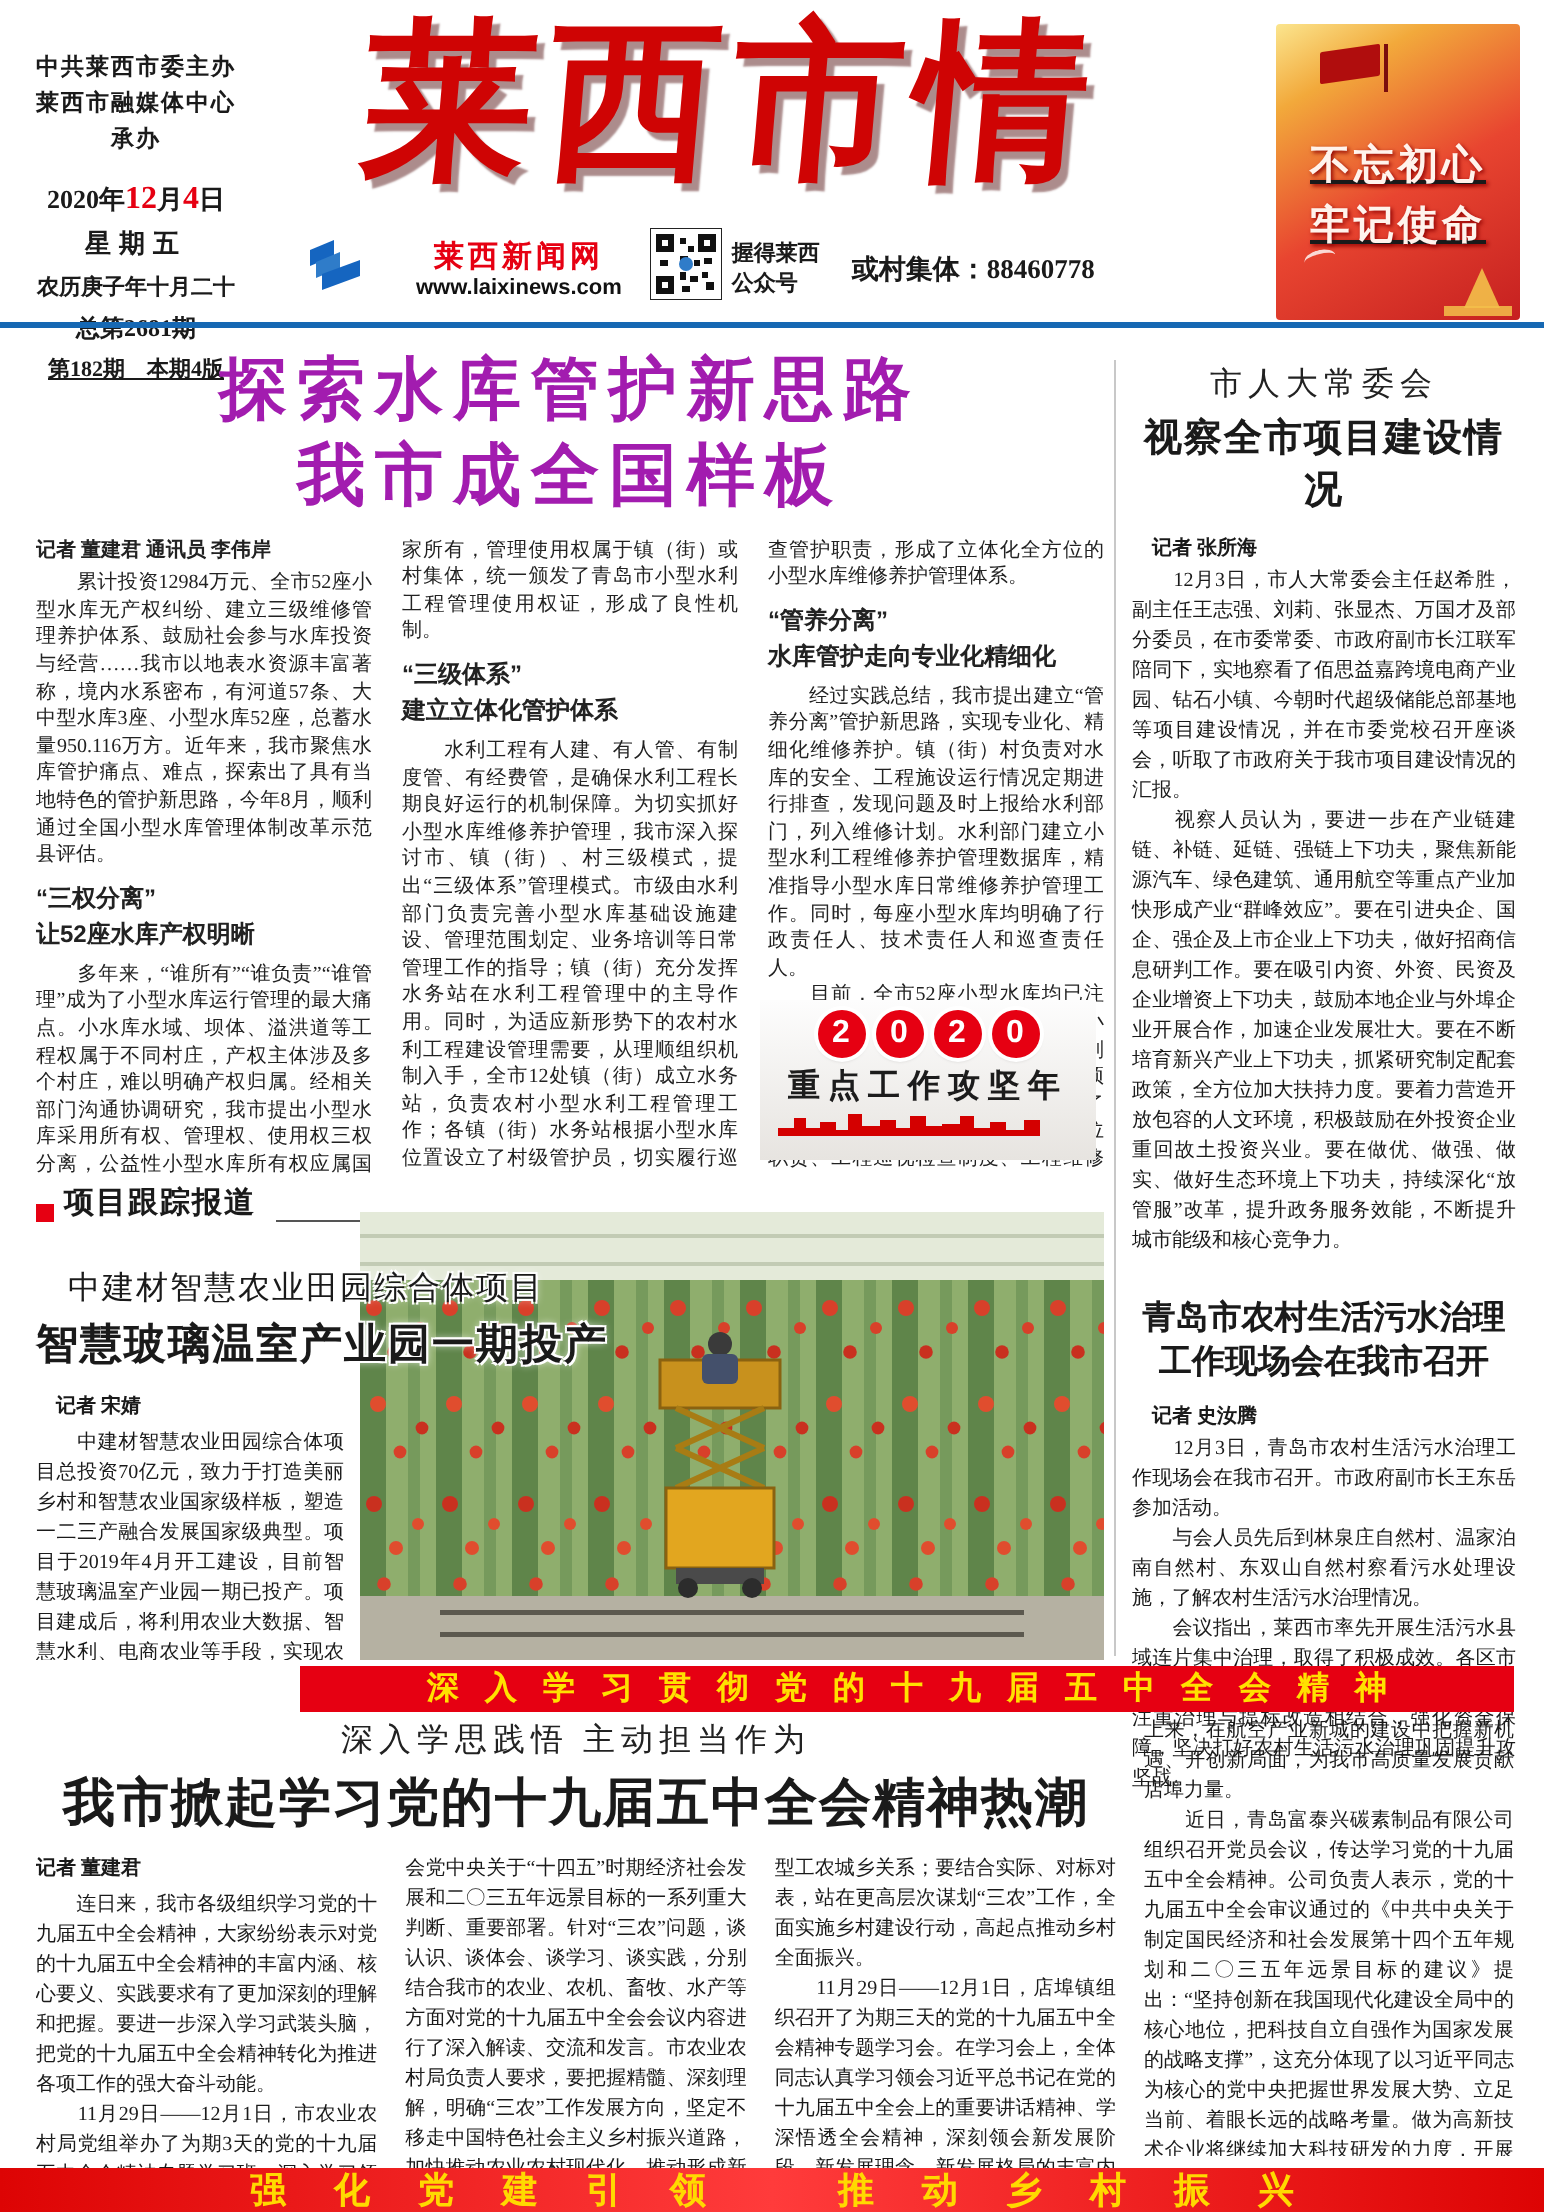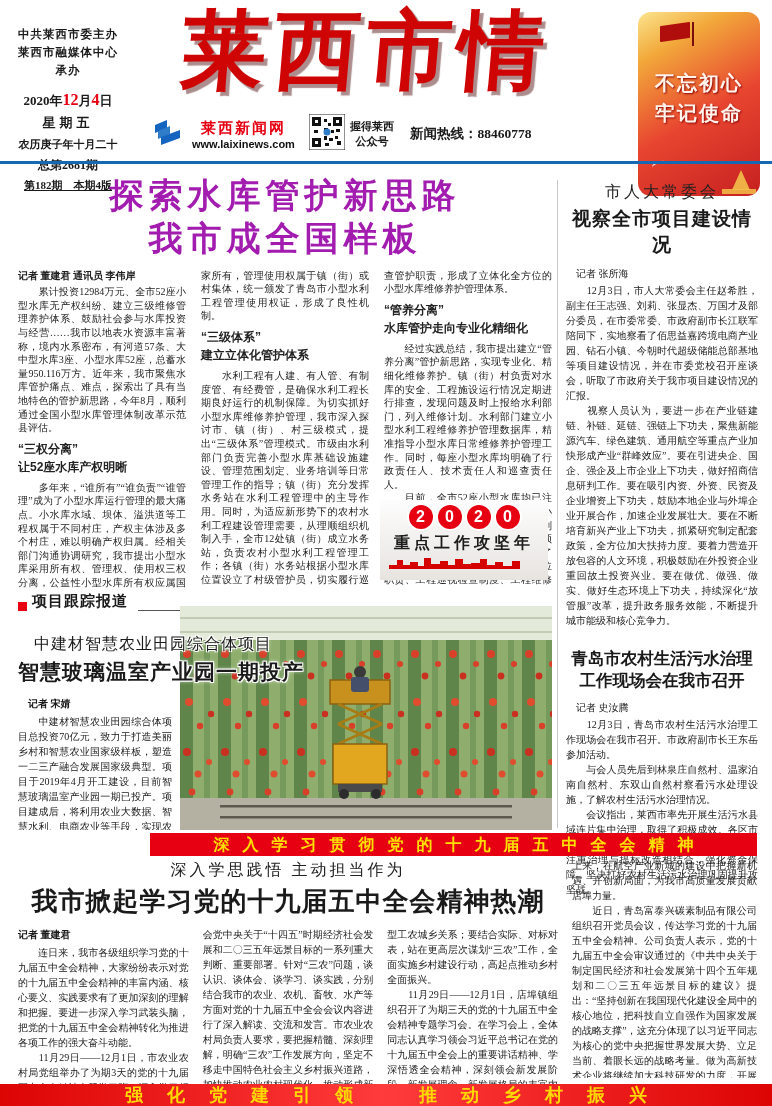--- a/index.html
+++ b/index.html
@@ -17,29 +17,29 @@
   .lunar{font-size:11px;margin-top:5px;font-weight:bold;}
   .issue{font-size:12px;margin-top:5px;font-weight:bold;}
   .issue2{font-size:11px;margin-top:4px;font-weight:bold;text-decoration:underline;}
 
   .masthead-title{position:absolute;left:148px;top:2px;width:436px;text-align:center;
     font-size:86px;font-weight:bold;color:#cf0404;letter-spacing:6px;line-height:1.15;
     transform:skewX(-5deg);text-shadow:4px 4px 1px rgba(70,0,0,.45);}
 
   .media-row{position:absolute;left:152px;top:114px;width:436px;display:flex;align-items:center;}
   .logo-block{display:flex;align-items:center;}
-  .logo-texts{margin-left:6px;text-align:center;}
+  .logo-texts{margin-left:22px;text-align:center;}
   .logo-name{color:#e60012;font-weight:bold;font-size:15px;letter-spacing:2px;}
   .logo-url{font-size:11px;font-weight:bold;color:#111;font-family:"Liberation Sans",sans-serif;}
   .qr-wrap{margin-left:14px;display:flex;align-items:center;}
-  .qr-caption{margin-left:5px;font-size:11px;font-weight:bold;text-align:center;line-height:1.35;}
+  .qr-caption{margin-left:5px;font-size:11px;font-weight:bold;line-height:1.35;}
   .hotline{margin-left:16px;font-size:13.5px;font-weight:bold;white-space:nowrap;}
 
-  .slogan-badge{position:absolute;right:12px;top:12px;width:122px;height:184px;border-radius:13px;
-    background:linear-gradient(150deg,#fbe58e 0%,#f2a93b 20%,#e84530 55%,#c62020 100%);overflow:hidden;}
+  .slogan-badge{position:absolute;right:12px;top:12px;width:122px;height:148px;border-radius:2px;
+    background:linear-gradient(150deg,#fbe58e 0%,#f2a93b 20%,#e84530 55%,#c62020 100%);overflow:hidden;text-decoration:underline;}
   .slogan-text{position:relative;margin-top:56px;text-align:center;font-size:20px;font-weight:bold;
     color:#fff3ec;letter-spacing:2px;line-height:1.5;text-shadow:1px 1px 2px #8e0000;}
   .flag-shape{position:absolute;left:22px;top:12px;width:30px;height:16px;background:#b00d0d;
     transform:skewY(-8deg);border-radius:1px;}
   .flag-pole{position:absolute;left:54px;top:10px;width:2px;height:24px;background:#7a0d0d;}
   .gold-tower{position:absolute;right:10px;bottom:6px;width:0;height:0;
     border-left:9px solid transparent;border-right:9px solid transparent;border-bottom:20px solid #f3c04a;opacity:.9;}
   .gold-base{position:absolute;right:4px;bottom:2px;width:34px;height:5px;background:#f3c04a;opacity:.85;}
   .dove{position:absolute;left:14px;bottom:26px;width:16px;height:7px;border-top:2px solid #fff;
     border-radius:50%;transform:rotate(-14deg);opacity:.8;}
@@ -66,21 +66,21 @@
     font-family:"Liberation Sans",sans-serif;box-shadow:0 0 0 2px #fff,0 1px 2px rgba(0,0,0,.35);}
   .badge-label{margin-top:4px;font-size:16px;font-weight:bold;letter-spacing:4px;color:#1c1c1c;
     font-family:"Liberation Sans",sans-serif;}
   .badge-skyline{margin-top:1px;}
 
   
   .v-rule{position:absolute;left:557px;top:180px;height:648px;width:1px;background:#c8c8c8;}
   .sidebar{position:absolute;left:566px;top:182px;width:192px;}
   .sb-kicker{text-align:center;font-size:16px;letter-spacing:3px;color:#222;}
   .sb-headline{text-align:center;font-size:19px;font-weight:bold;margin:3px 0 9px 0;letter-spacing:1px;}
-  .sb-byline{font-size:10px;font-weight:normal;margin:0 0 2px 0;text-indent:1em;}
+  .sb-byline{font-size:10px;font-weight:bold;margin:0 0 2px 0;text-indent:1em;}
   .sb-p{font-size:10px;line-height:1.5;text-align:justify;margin:0;}
   .sb-art2{margin-top:20px;}
   .sb-headline2{text-align:center;font-size:16.5px;font-weight:bold;line-height:1.35;margin:0 0 8px 0;}
 
   
   .project-label-row{position:absolute;left:18px;top:592px;width:534px;display:flex;align-items:flex-end;}
   .red-sq{width:9px;height:9px;background:#e60012;margin-right:5px;}
   .project-label{font-weight:bold;font-size:15px;letter-spacing:1px;font-family:"Liberation Sans",sans-serif;}
   .label-rule{flex:1;height:1px;background:#555;margin-left:10px;}
 
@@ -163,21 +163,21 @@
             <rect x="20" y="24" width="4" height="3" fill="#111"></rect>
           <rect x="26" y="22" width="3" height="3" fill="#111"></rect>
             <rect x="28" y="27" width="4" height="4" fill="#111"></rect>
           <rect x="16" y="29" width="4" height="3" fill="#111"></rect>
           <circle cx="18" cy="18" r="3.5" fill="#2f7cc9"></circle>
         </svg>
       </span>
       <div class="qr-caption pre">握得莱西
 公众号</div>
     </div>
-    <div class="hotline"><span>新闻热线：</span><span>88460778</span></div>
+    <div class="hotline"><span>或村集体：</span><span>88460778</span></div>
   </div>
 
   <div class="slogan-badge">
     <div class="flag-shape"></div>
     <div class="flag-pole"></div>
     <div class="slogan-text pre">不忘初心
 牢记使命</div>
     <div class="dove"></div>
     <div class="gold-tower"></div>
     <div class="gold-base"></div>

